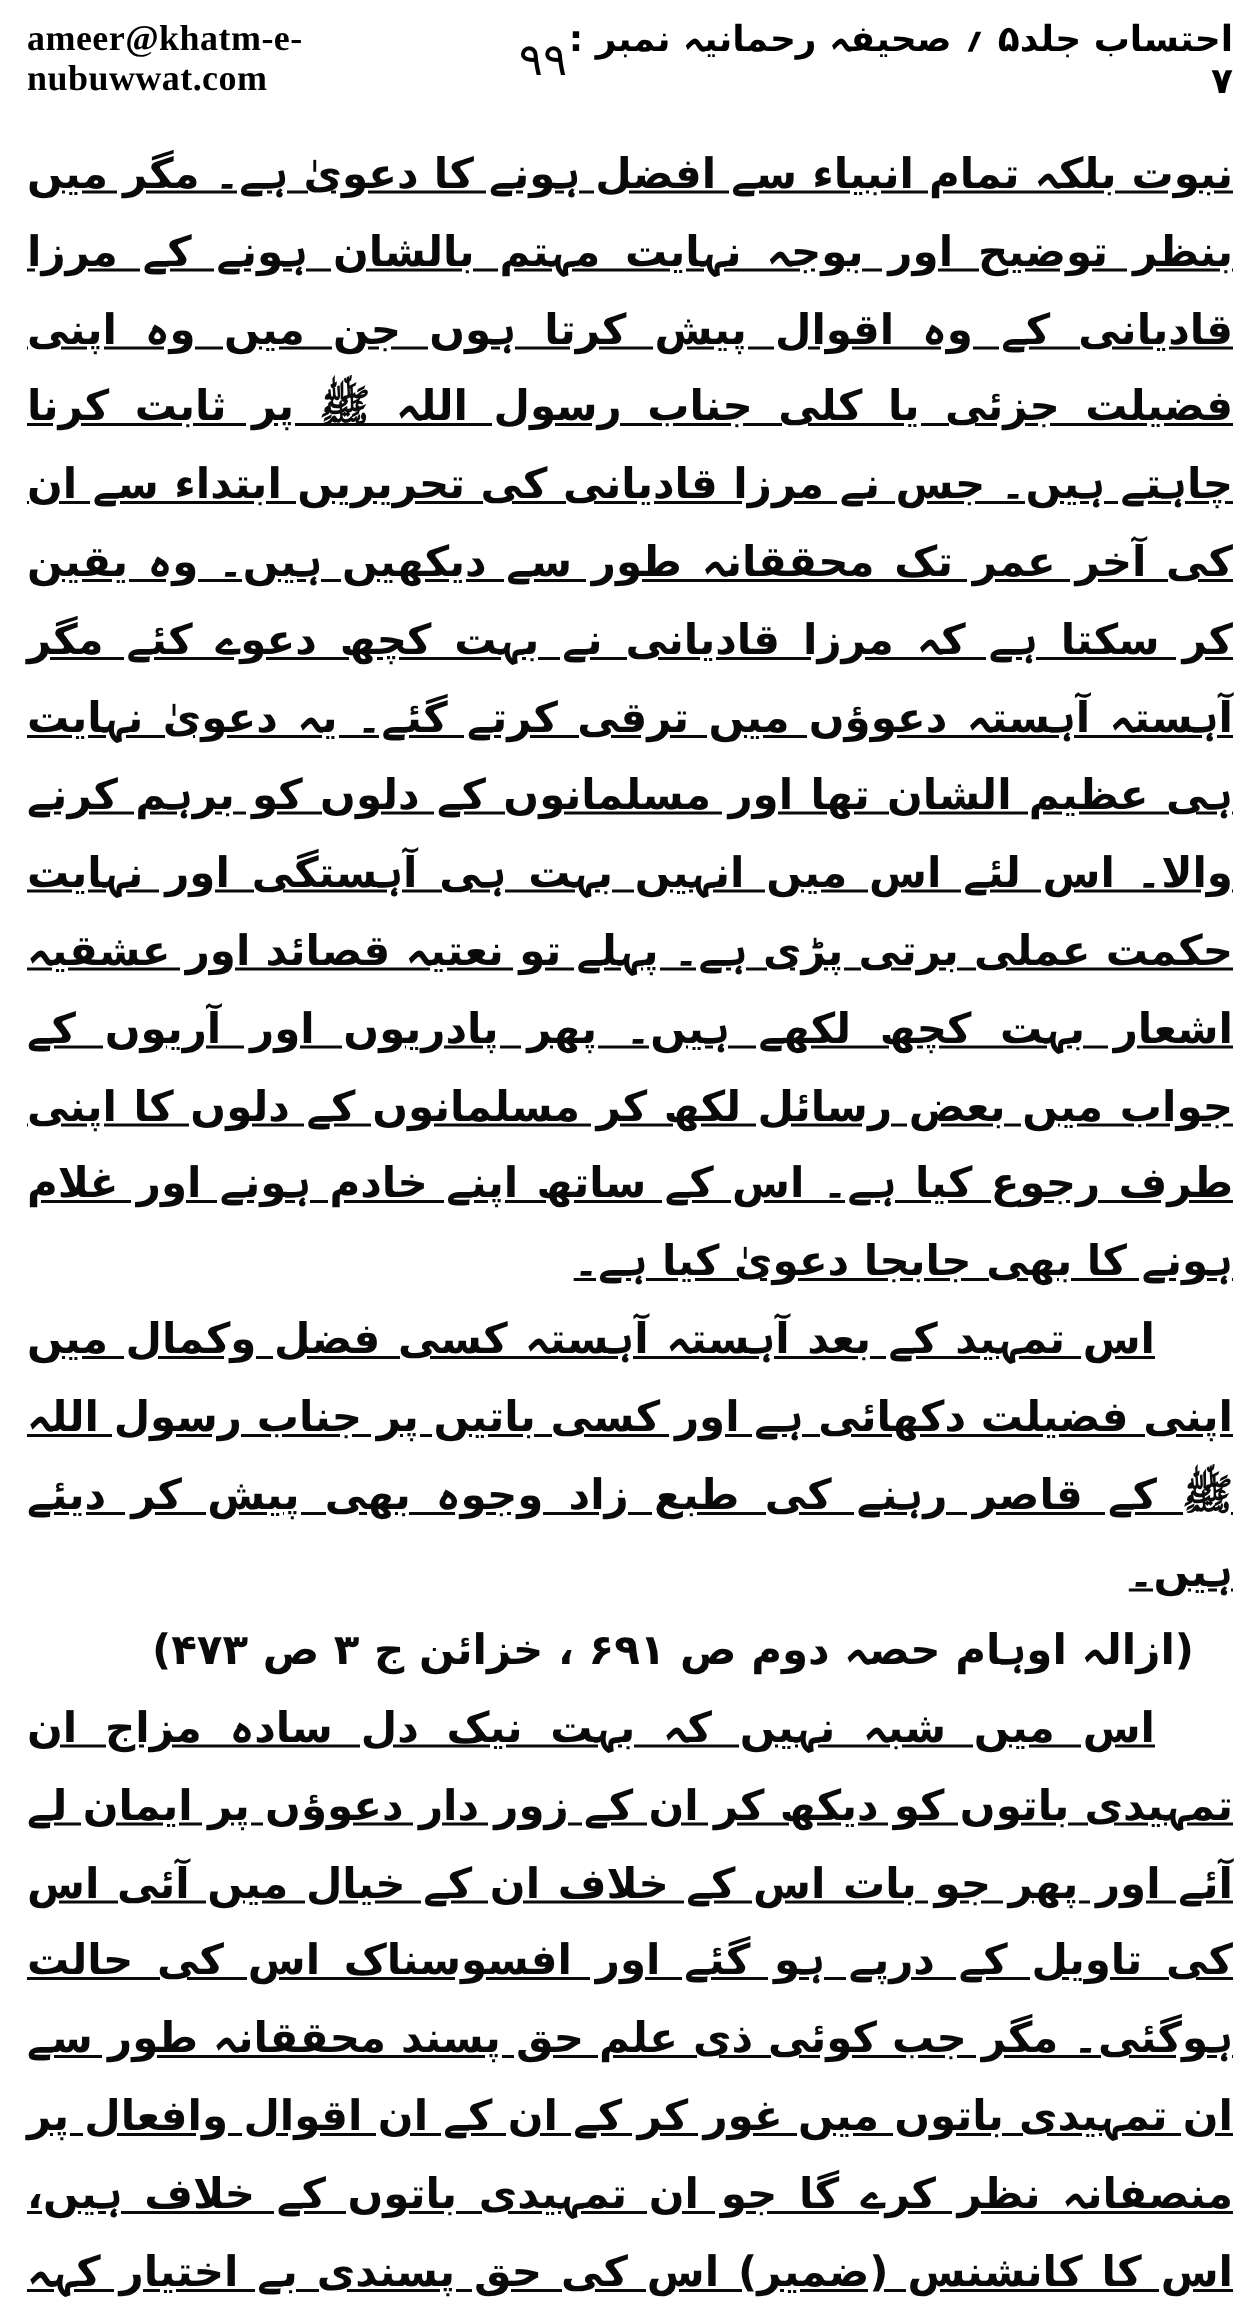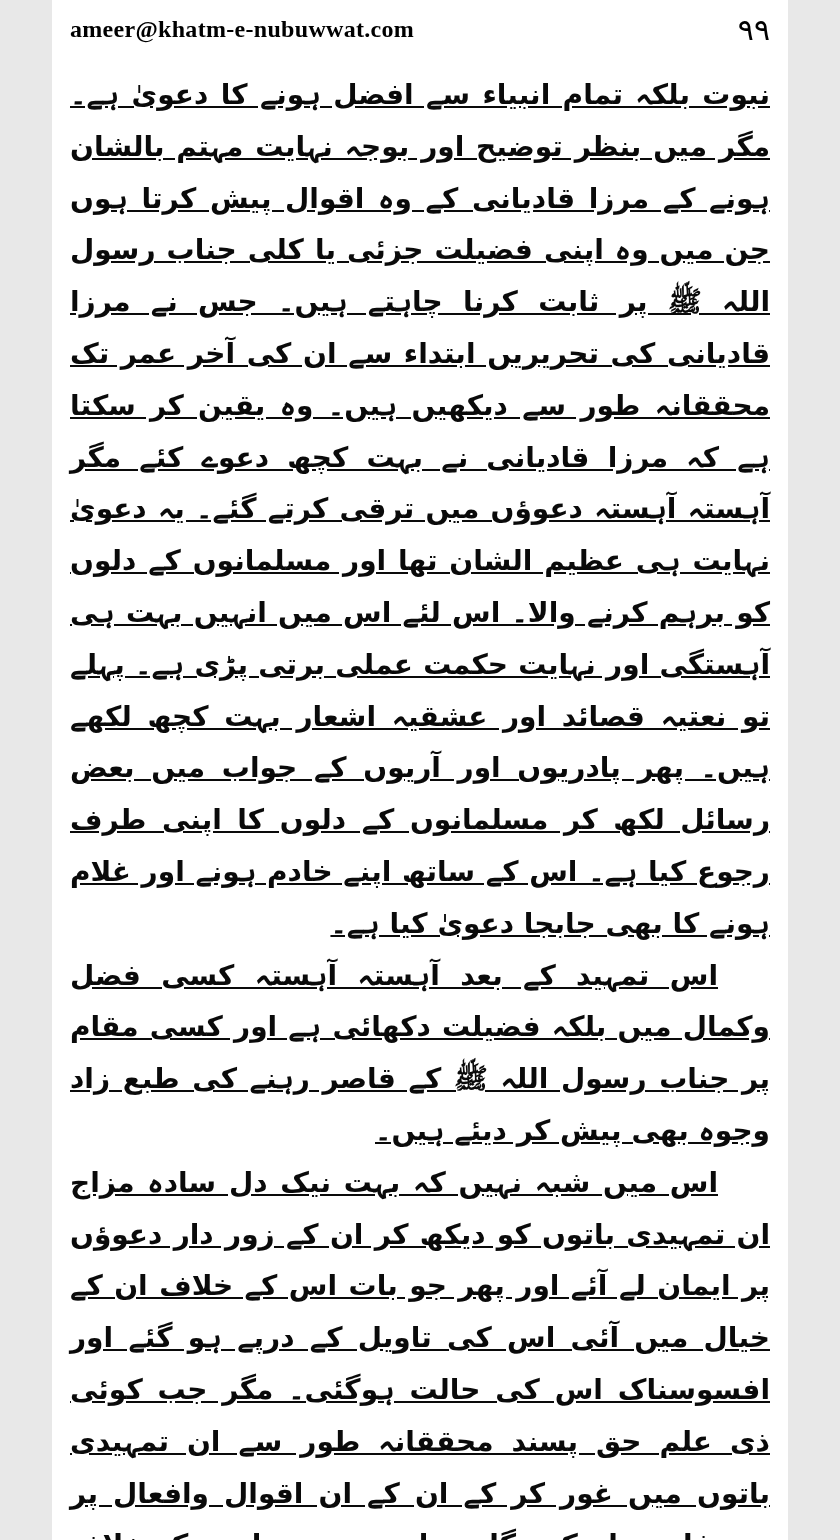--- a/index.html
+++ b/index.html
@@ -1,19 +1,19 @@
 <!DOCTYPE html>
 <html lang="ur"><head>
 <meta charset="utf-8">
 <style>
   * { margin: 0; padding: 0; box-sizing: border-box; }
   html, body { background: #e8e8e8; }
   body { font-family: "DejaVu Sans", sans-serif; }
   .page {
-    width: 736px; height: 1540px;
+    width: 840px; height: 1540px;
     background: #ffffff;
     margin: 0 auto;
     display: flex; flex-direction: column;
     position: relative;
     color: #000;
     overflow: hidden;
   }
   
   .header {
     display: flex; justify-content: space-between; align-items: center;
@@ -53,23 +53,25 @@
   }
 </style>
 </head>
 <body>
 
 <div class="page">
 
   <header class="header">
     <span class="email">ameer@khatm-e-nubuwwat.com</span>
     <span class="pageno">۹۹</span>
+    <span class="title">احتساب جلد۵ ؍ صحیفہ رحمانیہ نمبر : ۷</span>
   </header>
 
   <div class="rule"></div>
 
   <main class="body">
     <p class="para">نبوت بلکہ تمام انبیاء سے افضل ہونے کا دعویٰ ہے۔ مگر میں بنظر توضیح اور بوجہ نہایت مہتم بالشان ہونے کے مرزا قادیانی کے وہ اقوال پیش کرتا ہوں جن میں وہ اپنی فضیلت جزئی یا کلی جناب رسول اللہ ﷺ پر ثابت کرنا چاہتے ہیں۔ جس نے مرزا قادیانی کی تحریریں ابتداء سے ان کی آخر عمر تک محققانہ طور سے دیکھیں ہیں۔ وہ یقین کر سکتا ہے کہ مرزا قادیانی نے بہت کچھ دعوے کئے مگر آہستہ آہستہ دعوؤں میں ترقی کرتے گئے۔ یہ دعویٰ نہایت ہی عظیم الشان تھا اور مسلمانوں کے دلوں کو برہم کرنے والا۔ اس لئے اس میں انہیں بہت ہی آہستگی اور نہایت حکمت عملی برتی پڑی ہے۔ پہلے تو نعتیہ قصائد اور عشقیہ اشعار بہت کچھ لکھے ہیں۔ پھر پادریوں اور آریوں کے جواب میں بعض رسائل لکھ کر مسلمانوں کے دلوں کا اپنی طرف رجوع کیا ہے۔ اس کے ساتھ اپنے خادم ہونے اور غلام ہونے کا بھی جابجا دعویٰ کیا ہے۔</p>
-    <p class="para indent">اس تمہید کے بعد آہستہ آہستہ کسی فضل وکمال میں بلکہ فضیلت دکھائی ہے اور کسی مقام پر جناب رسول اللہ ﷺ کے قاصر رہنے کی طبع زاد وجوہ بھی پیش کر دیئے ہیں۔</p>
+    <p class="para indent">اس تمہید کے بعد آہستہ آہستہ کسی فضل وکمال میں اپنی فضیلت دکھائی ہے اور کسی باتیں پر جناب رسول اللہ ﷺ کے قاصر رہنے کی طبع زاد وجوہ بھی پیش کر دیئے ہیں۔</p>
+    <p class="citation">(ازالہ اوہام حصہ دوم ص ۶۹۱ ، خزائن ج ۳ ص ۴۷۳)</p>
     <p class="para indent">اس میں شبہ نہیں کہ بہت نیک دل سادہ مزاج ان تمہیدی باتوں کو دیکھ کر ان کے زور دار دعوؤں پر ایمان لے آئے اور پھر جو بات اس کے خلاف ان کے خیال میں آئی اس کی تاویل کے درپے ہو گئے اور افسوسناک اس کی حالت ہوگئی۔ مگر جب کوئی ذی علم حق پسند محققانہ طور سے ان تمہیدی باتوں میں غور کر کے ان کے ان اقوال وافعال پر منصفانہ نظر کرے گا جو ان تمہیدی باتوں کے خلاف ہیں، اس کا کانشنس (ضمیر) اس کی حق پسندی بے اختیار کہہ اٹھے گی کہ یہ تمہید مسلمانوں کو اپنی طرف متوجہ کرنے کے لئے تھی اور اصلی غرض کچھ اور تھی یا کچھ لوگوں کی توجہ سے ان کی حالت بدل گئی اور ان کا حوصلہ حد سے زیادہ بلند ہو گیا۔ مگر ان کی عمر نے وفا نہ کی۔ ابھی تک وہ اپنی بلند پروازی کا پورے طور سے اظہار نہیں کرنے پائے تھے کہ ان کی عمر کا پیمانہ لبریز ہو گیا اور ان کی دلی تمنا پوری نہ ہوئی۔ ذرا سرسری طور سے اس تمہید پر غور کر لیجئے۔ یہ تو فرمایئے کہ بہت شعراء کے نعتیہ قصیدے اور عشقیہ اشعار موجود ہیں۔ پھر کیا ان کے مضامین کی بنیاد ان کا سچا عشق ومحبت ہے۔ ہرگز نہیں بلکہ ان کی خیالی باتیں اور جھوٹے دعوے ہیں اور ان کے کذب کی صداقت ان کے دوسرے اقوال وافعال سے بخوبی ہو جاتی ہے۔ اسی طرح مرزا قادیانی کے اقوال وافعال سے ان کے عشق کی حالت معلوم ہوتی ہے۔</p>
   </main>
 
 </div>
 
 </body></html>

